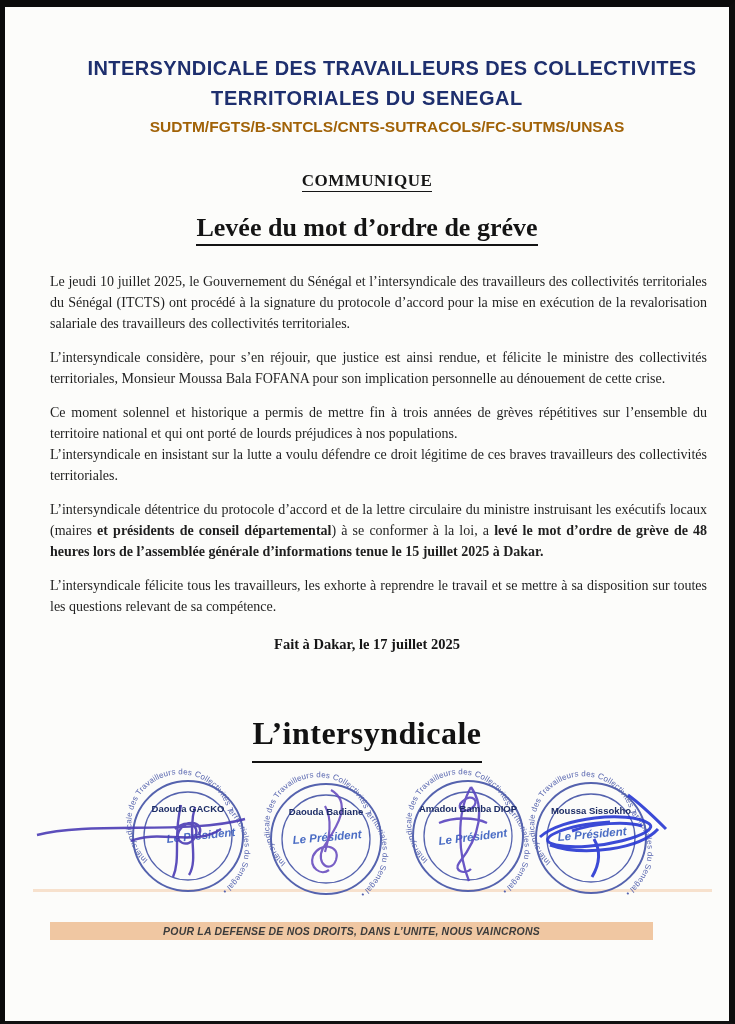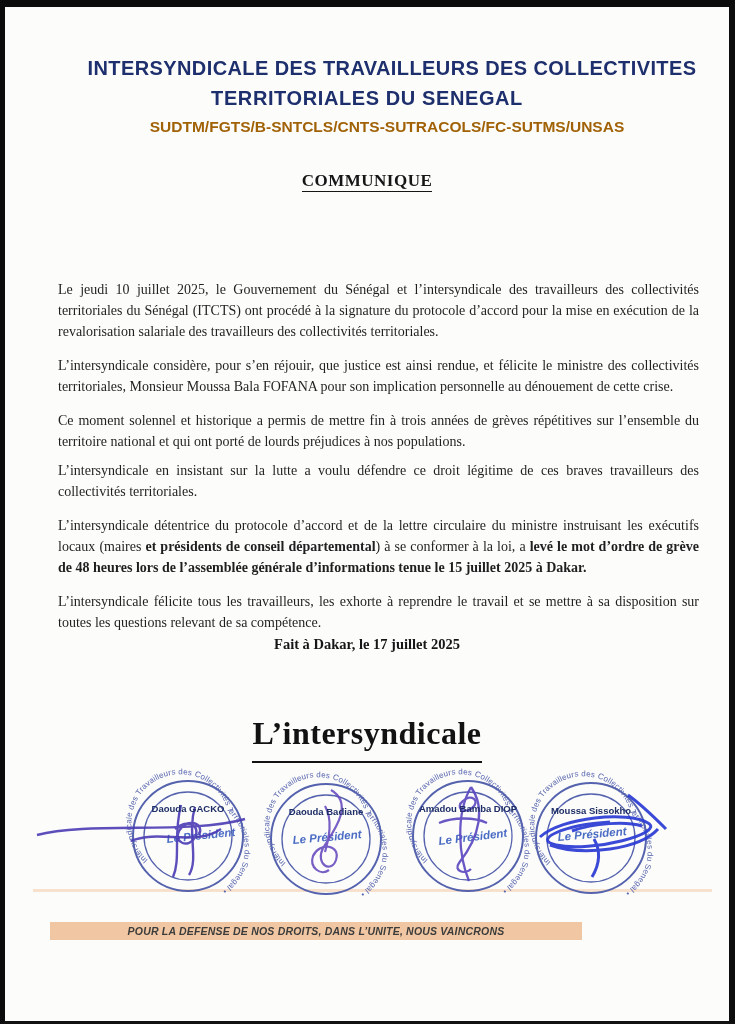--- a/index.html
+++ b/index.html
@@ -32,21 +32,21 @@
   
   .kicker { position:absolute; top:164px; left:0; right:0; text-align:center; }
   .kicker span { font-weight:bold; font-size:17px; color:#161616; letter-spacing:.5px;
     border-bottom:1.6px solid #161616; padding-bottom:1px; }
   .doc-title { position:absolute; top:206px; left:0; right:0; text-align:center; }
   .doc-title span { font-weight:bold; font-size:26px; color:#141414;
     border-bottom:2.2px solid #141414; padding-bottom:2px; }
   
   .body { position:absolute; top:264px; left:45px; width:657px;
     font-size:14px; line-height:1.5; color:#1f1f1f; text-align:justify; }
-  .body p { margin:8px;font-family:Liberation Serif, serif; }
+  .body p { margin:0;font-family:Liberation Serif, serif; }
   .body .block { margin-bottom:13px; }
   .b { font-weight:bold; }
   .dateline { position:absolute; top:629px; left:0; right:0; text-align:center;
     font-weight:bold; font-size:14.5px; color:#161616; }
   .sig-heading { position:absolute; top:708px; left:0; right:0; text-align:center; }
   .sig-heading span { font-weight:bold; font-size:32px; color:#121212;
     border-bottom:2.2px solid #121212; padding-bottom:10px; letter-spacing:.5px; }
   
   .stamps { position:absolute; top:768px; left:0; width:735px; height:120px; }
   .stamp { position:absolute; width:118px; height:118px; }
@@ -58,37 +58,40 @@
   .stamp-name { position:absolute; top:26px; left:-16px; width:150px; text-align:center;
     font-family:"Liberation Sans", sans-serif; font-weight:bold; font-size:9.5px;
     color:#1d2d66; }
   .s1 { left:124px; top:2px; }
   .s2 { left:262px; top:5px; }
   .s3 { left:404px; top:2px; }
   .s4 { left:527px; top:4px; }
   .faint-line { position:absolute; top:882px; left:28px; width:679px; height:3px;
     background:#f6dcc4; opacity:.85; }
   
-  .footer-bar { position:absolute; top:915px; left:45px; width:532px; height:18px;
+  .footer-bar { position:absolute; top:915px; left:45px; width:603px; height:18px;
     background:#f0c7a2; display:flex; align-items:center; justify-content:center; }
   .footer-bar span { font-family:"Liberation Sans", sans-serif; font-weight:bold;
     font-style:italic; font-size:10.5px; color:#3c3c3c; letter-spacing:.2px; }
 </style>
 </head>
 <body>
 
 <div class="page">
 
 
   <div class="org-line1">INTERSYNDICALE DES TRAVAILLEURS DES COLLECTIVITES</div>
   <div class="org-line2">TERRITORIALES DU SENEGAL</div>
   <div class="unions">SUDTM/FGTS/B-SNTCLS/CNTS-SUTRACOLS/FC-SUTMS/UNSAS</div>
 
   <div class="kicker">
     <span>COMMUNIQUE</span>
+  </div>
+  <div class="doc-title">
+    <span>Levée du mot d’ordre de gréve</span>
   </div>
 
   <div class="body">
     <div class="block">
         <p>Le jeudi 10 juillet 2025, le Gouvernement du Sénégal et l’intersyndicale des travailleurs des collectivités territoriales du Sénégal (ITCTS) ont procédé à la signature du protocole d’accord pour la mise en exécution de la revalorisation salariale des travailleurs des collectivités territoriales.</p>
       </div>
     <div class="block">
         <p>L’intersyndicale considère, pour s’en réjouir, que justice est ainsi rendue, et félicite le ministre des collectivités territoriales, Monsieur Moussa Bala FOFANA pour son implication personnelle au dénouement de cette crise.</p>
       </div>
     <div class="block">

